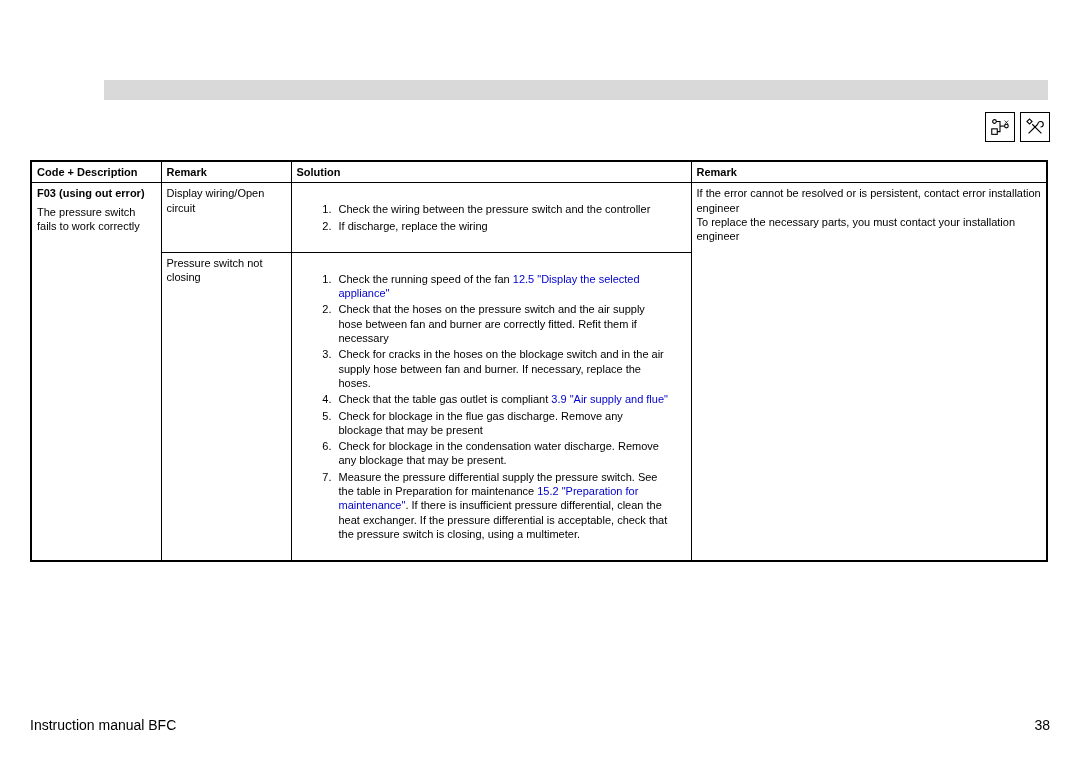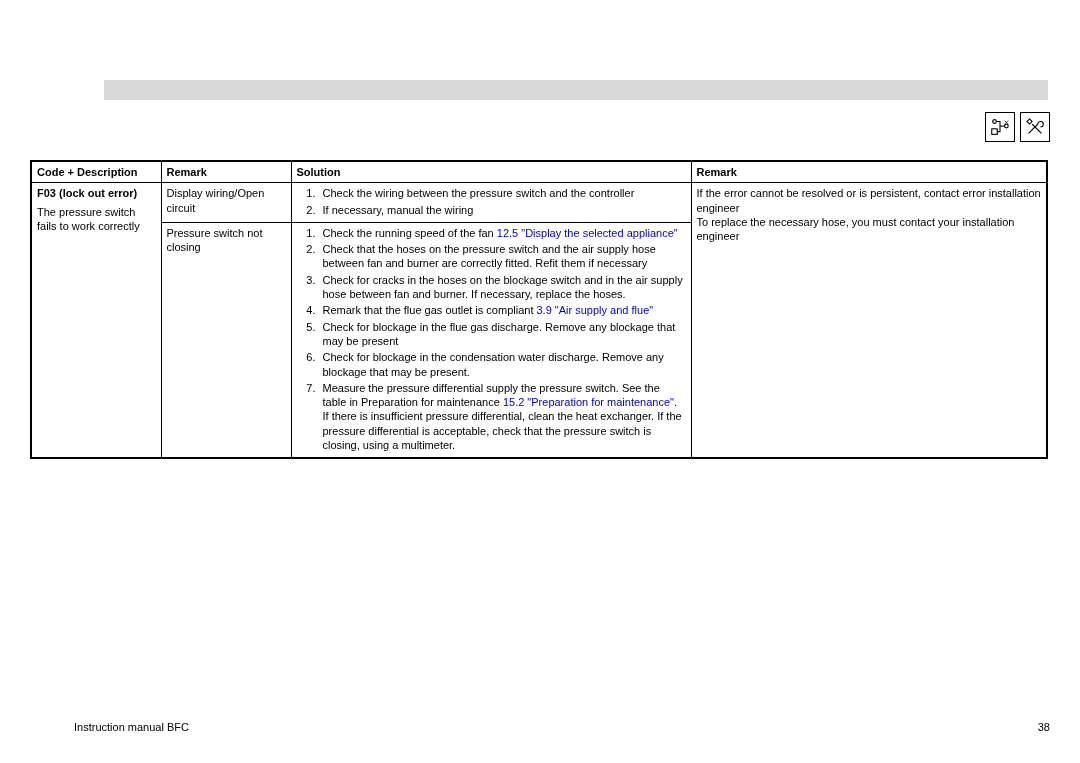--- a/index.html
+++ b/index.html
@@ -63,38 +63,37 @@
   }
   col.col1 { width: 130px; }
   col.col2 { width: 130px; }
   col.col3 { width: 400px; }
   col.col4 { width: auto; }
 
   .bold { font-weight: bold; }
   .xref { color: #0000cc; }
 
   ol.sol {
-    margin: 0;
+    margin: 16px;
     padding: 0 0 0 22px;
     list-style-position: outside;
   }
   ol.sol li {
     margin-bottom: 2px;
     padding-left: 4px;
   }
 
   .footer {
     position: absolute;
     left: 30px;
     right: 30px;
     bottom: 30px;
     display: flex;
     justify-content: space-between;
-    font-size: 11px;
-    margin-left: 44px;
+    font-size: 14px;
   }
 </style>
 </head>
 <body>
 
 <div class="page">
   <div class="gray-bar"></div>
 
   <div class="icon-box icon-diag">
     <svg viewBox="0 0 24 24" fill="none" stroke="#000" stroke-width="1.2">
@@ -126,44 +125,44 @@
       <tr>
         <th>Code + Description</th>
         <th>Remark</th>
         <th>Solution</th>
         <th>Remark</th>
       </tr>
     </thead>
     <tbody>
       <tr>
         <td rowspan="2">
-          <div class="bold">F03 (lock out error)</div>
+          <div class="bold">F03 (using out error)</div>
           <div style="height:4px"></div>
           <div>The pressure switch fails to work correctly</div>
         </td>
         <td>Display wiring/Open circuit</td>
         <td>
           <ol class="sol">
             <li>Check the wiring between the pressure switch and the controller</li>
-            <li>If necessary, manual the wiring</li>
+            <li>If discharge, replace the wiring</li>
           </ol>
         </td>
         <td rowspan="2">
           <div>If the error cannot be resolved or is persistent, contact error installation engineer</div>
-          <div>To replace the necessary hose, you must contact your installation engineer</div>
+          <div>To replace the necessary parts, you must contact your installation engineer</div>
         </td>
       </tr>
       <tr>
         <td>Pressure switch not closing</td>
         <td>
           <ol class="sol">
             <li><span>Check the running speed of the fan </span><span class="xref">12.5 "Display the selected appliance"</span></li>
             <li>Check that the hoses on the pressure switch and the air supply hose between fan and burner are correctly fitted. Refit them if necessary</li>
             <li>Check for cracks in the hoses on the blockage switch and in the air supply hose between fan and burner. If necessary, replace the hoses.</li>
-            <li><span>Remark that the flue gas outlet is compliant </span><span class="xref">3.9 "Air supply and flue"</span></li>
+            <li><span>Check that the table gas outlet is compliant </span><span class="xref">3.9 "Air supply and flue"</span></li>
             <li>Check for blockage in the flue gas discharge. Remove any blockage that may be present</li>
             <li>Check for blockage in the condensation water discharge. Remove any blockage that may be present.</li>
             <li><span>Measure the pressure differential supply the pressure switch. See the table in Preparation for maintenance </span><span class="xref">15.2 "Preparation for maintenance"</span><span>. If there is insufficient pressure differential, clean the heat exchanger. If the pressure differential is acceptable, check that the pressure switch is closing, using a multimeter.</span></li>
           </ol>
         </td>
       </tr>
     </tbody>
   </table>
 
   <div class="footer">

